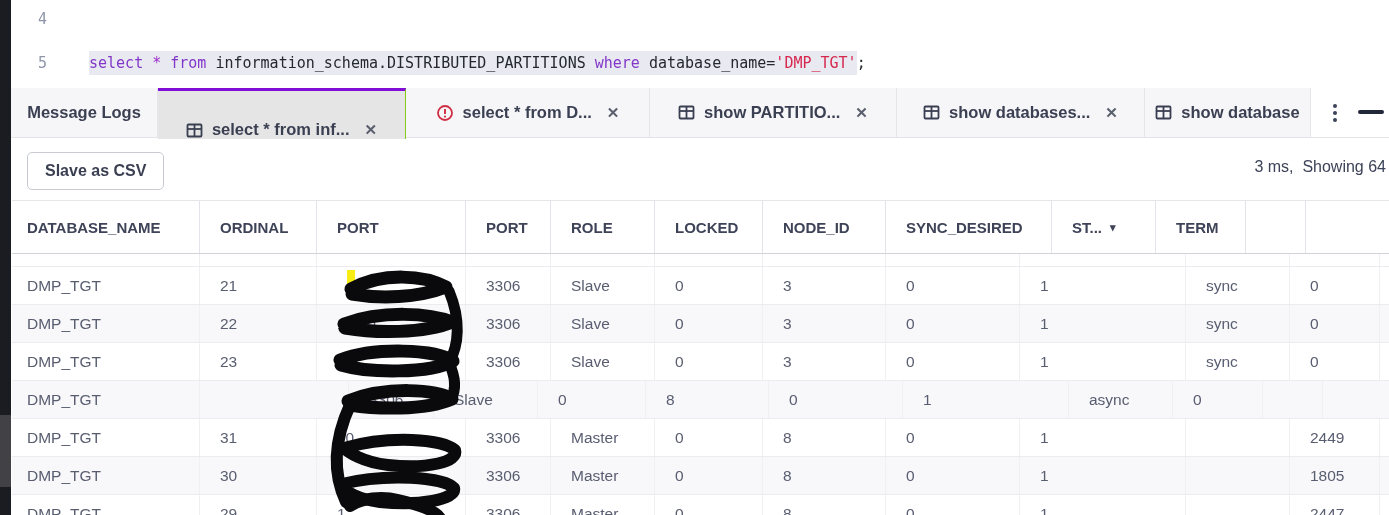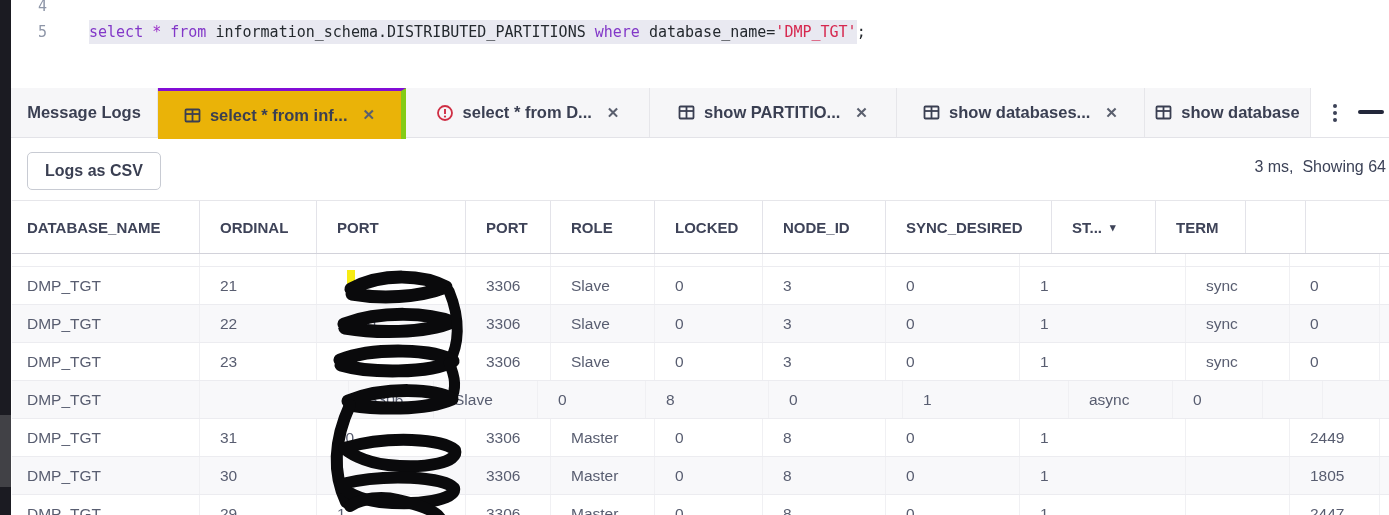--- a/index.html
+++ b/index.html
@@ -12,34 +12,34 @@
   
   .left-strip { position:absolute; left:0; top:0; width:11px; height:515px; background:#1b1b22; z-index:30; }
   .left-strip .thumb { position:absolute; left:0; top:415px; width:11px; height:72px; background:#414146; }
 
   
   .editor { position:absolute; left:11px; top:0; right:0; height:86px; background:#fff; }
   .code-line { position:relative; height:26px; line-height:26px; white-space:pre;
     font-family:"DejaVu Sans Mono", monospace; font-size:15px; color:#24292e; }
   .gutter { display:inline-block; width:50px; padding-right:14px; text-align:right;
     color:#8e96a8; font-size:15px; }
-  .code-content { display:inline-block; padding-left:28px; }
+  .code-content { display:inline-block; padding-left:28px;margin-top:31px; }
   .hl { background:#e9e9f1; padding:3px 0; }
   .tok-keyword { color:#8237c8; }
   .tok-operator { color:#9b30c9; }
   .tok-plain { color:#24292e; }
   .tok-string { color:#d6284f; }
 
   
   .tabbar { position:absolute; left:11px; top:88px; right:0; height:50px; display:flex;
     background:#f6f6f8; border-bottom:1px solid #e3e3e8; z-index:5; }
   .tab { position:relative; height:100%; display:flex; align-items:center; justify-content:center;
     gap:9px; font-size:16.5px; font-weight:600; color:#3a3f52; background:#f6f6f8;
     border-right:1px solid #e6e6ea; overflow:hidden; cursor:pointer; }
-  .tab.active { background:#eab308; border-top:3px solid var(--accent); height:51px; border-right:5px solid #84cc16; }
+  .tab.active { background:#e5e5e5; border-top:3px solid var(--accent); height:51px; border-right:1px solid #84cc16;align-items:flex-end; }
   .tab .close { font-size:15px; font-weight:700; color:#5a5f6e; margin-left:6px; }
   .tab-icon { display:inline-flex; flex:0 0 auto; }
   .tab-overflow { position:absolute; right:0; top:88px; width:78px; height:49px; background:#ffffff;
     z-index:6; display:flex; align-items:center; }
   .kebab { width:4px; display:flex; flex-direction:column; gap:3px; margin-left:22px; cursor:pointer; }
   .kebab i { width:4px; height:4px; border-radius:50%; background:#3c4257; }
   .dash { position:absolute; right:5px; top:22px; width:26px; height:4px; border-radius:2px; background:#23273a; cursor:pointer; }
 
   
   .toolbar { position:absolute; left:11px; top:138px; right:0; height:62px; background:#fff; }
@@ -140,21 +140,21 @@
 <div class="tab-overflow">
   <div class="kebab">
       <i></i>
       <i></i>
       <i></i>
     </div>
   <div class="dash"></div>
 </div>
 
 <div class="toolbar">
-  <button class="btn">Logs as CSV</button>
+  <button class="btn">Slave as CSV</button>
   <div class="stats">3 ms,  Showing 64</div>
 </div>
 
 <div class="grid">
   <div class="thead" id="thead">
       <div class="th" style="width: 188px; flex: 0 0 188px;">
         <span>DATABASE_NAME</span>
       </div>
       <div class="th" style="width: 117px; flex: 0 0 117px;">
         <span>ORDINAL</span>

